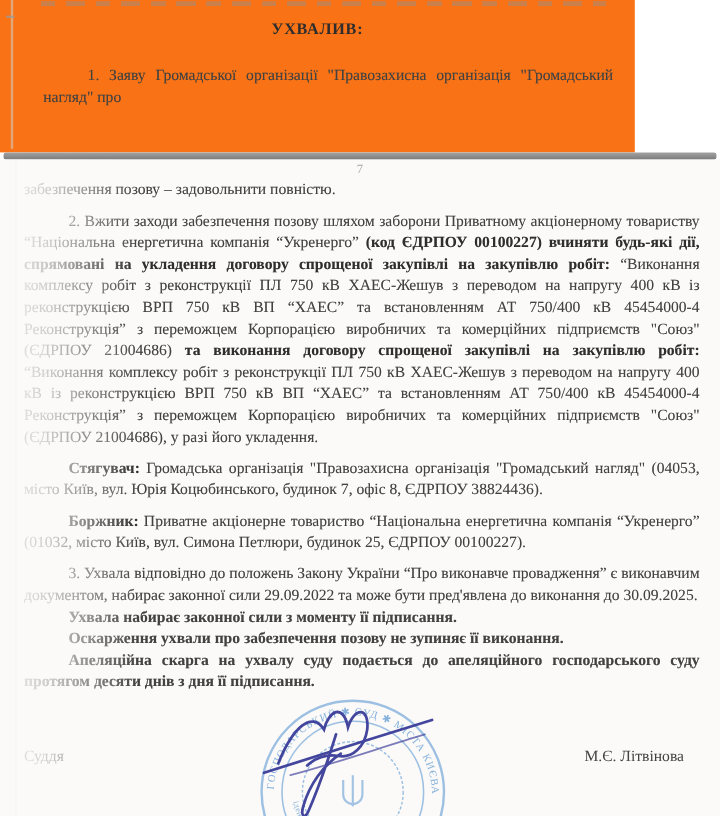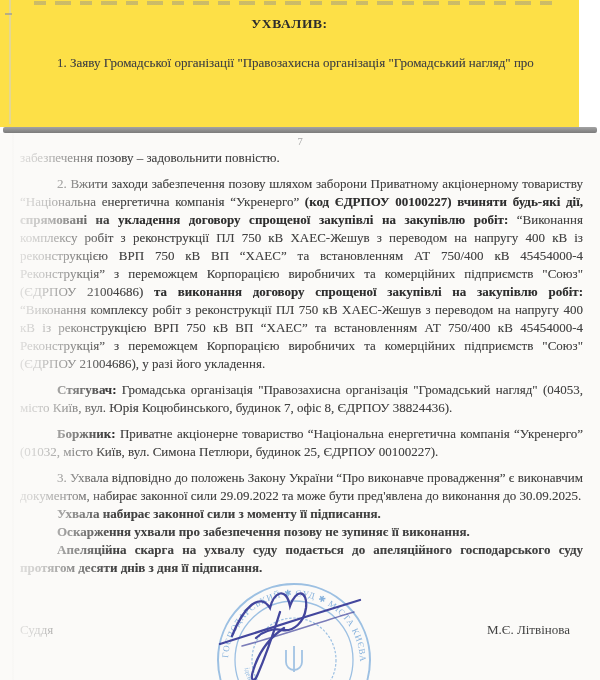--- a/index.html
+++ b/index.html
@@ -1,33 +1,33 @@
 <!DOCTYPE html>
 <html><head>
 <meta charset="utf-8">
 <style>
   html,body{margin:0;padding:0;}
   body{
     width:600px;height:680px;position:relative;overflow:hidden;
     background:#ffffff;font-family:"Liberation Serif", serif;
   }
   
-  .page-top{position:absolute;top:0;left:0;width:579px;height:127px;background:#fde047;}
+  .page-top{position:absolute;top:0;left:0;width:529px;height:127px;background:#f97316;}
   .edge-line-top{position:absolute;top:0;left:9px;width:2px;height:124px;background:#cfcfcf;opacity:.55;}
   .corner-dash{position:absolute;top:13px;left:5px;width:7px;height:2px;background:#9a9a9a;opacity:.7;}
   .cut-row{
     position:absolute;top:1px;left:34px;right:24px;height:4px;opacity:.45;
     background:repeating-linear-gradient(90deg,#8f8f8f 0 12px,transparent 12px 21px,#8f8f8f 21px 37px,transparent 37px 46px);
   }
   .heading{
     margin:16px 0 0 0;text-align:center;font-weight:bold;font-size:13.5px;
     letter-spacing:.6px;color:#2d2d2d;
   }
   .para-first{
-    margin:22px 0 0 0;padding:0 18px 0 20px;text-indent:37px;font-size:13px;
+    margin:22px 0 0 0;padding:0 18px 0 36px;text-indent:37px;font-size:13px;
     line-height:18px;color:#424242;text-align:justify;text-shadow:0 0 .4px rgba(60,60,60,.35);
   }
   
   .divider{
     position:absolute;top:127px;left:3px;width:594px;height:6px;border-radius:2px;
     background:linear-gradient(#a3a3a3,#7b7b7b);
   }
   
   .page-main{position:absolute;top:133px;left:0;width:600px;height:547px;background:#fbfaf8;}
   .edge-line-main{position:absolute;top:0;left:12px;width:2px;height:547px;background:#d9d6d2;opacity:.6;}

